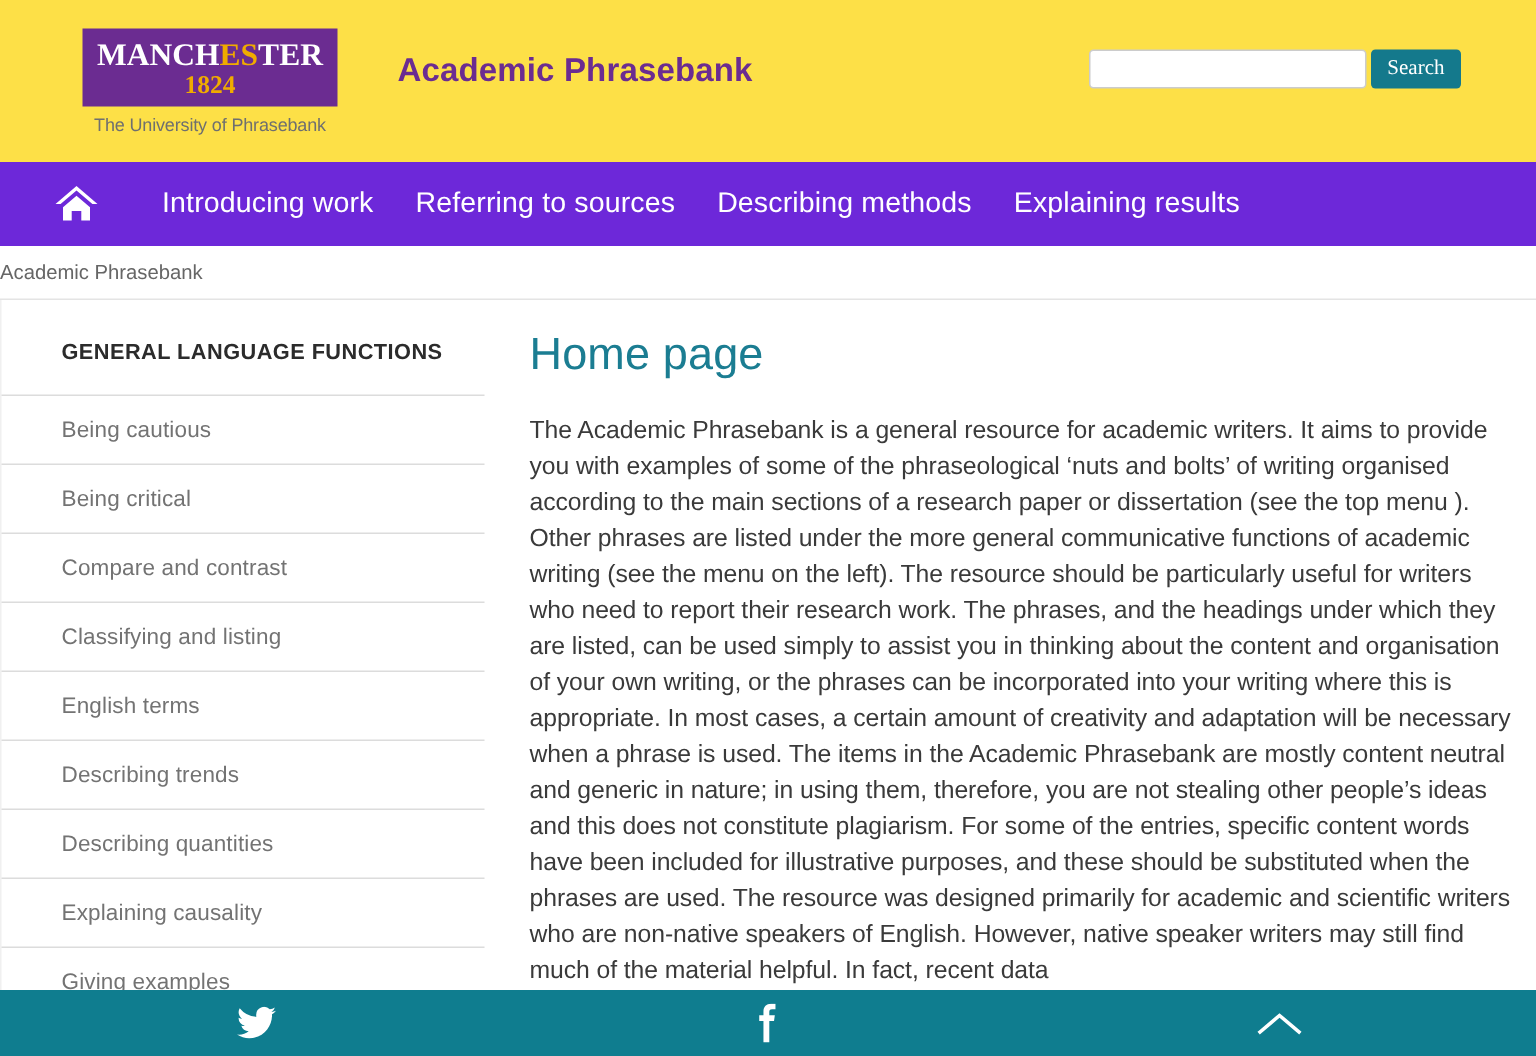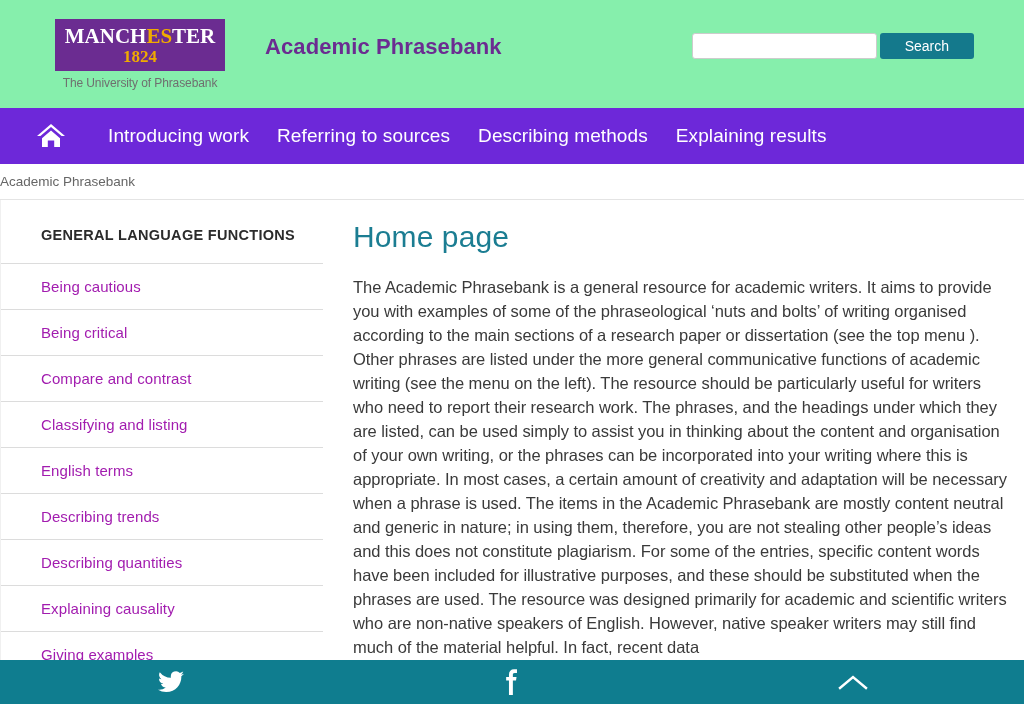--- a/index.html
+++ b/index.html
@@ -13,21 +13,21 @@
   body {
     font-family: "Liberation Sans", sans-serif;
     background: #ffffff;
     color: #333333;
     position: relative;
   }
 
   
   .header {
     height: 108px;
-    background: #86efac;
+    background: #fde047;
     display: flex;
     align-items: flex-start;
     position: relative;
   }
 
   .logo-block {
     position: absolute;
     left: 55px;
     top: 19px;
     width: 170px;
@@ -111,22 +111,22 @@
     background: #fff;
   }
 
   .search-button {
     margin-left: 3px;
     height: 26px;
     background: #14798c;
     color: #ffffff;
     border: none;
     border-radius: 3px;
-    padding: 0 25px;
-    font-family: Liberation Sans, sans-serif;
+    padding: 0 11px;
+    font-family: Liberation Serif, serif;
     font-size: 14px;
     cursor: pointer;
     line-height: 26px;
   }
 
   
   .navbar {
     height: 56px;
     background: #6d28d9;
     display: flex;
@@ -182,21 +182,21 @@
     font-size: 14.5px;
     font-weight: bold;
     color: #2b2b2b;
     letter-spacing: 0.3px;
     padding: 0 0 20px 40px;
     border-bottom: 1px solid #dcdcdc;
   }
 
   .sidebar-item {
     font-size: 15px;
-    color: #a21caf;
+    color: #737373;
     padding: 14px 0 14px 40px;
     border-bottom: 1px solid #dcdcdc;
     cursor: pointer;
     letter-spacing: 0.1px;
   }
 
   .content {
     flex: 1;
     padding: 20px 14px 0 30px;
     overflow: hidden;

